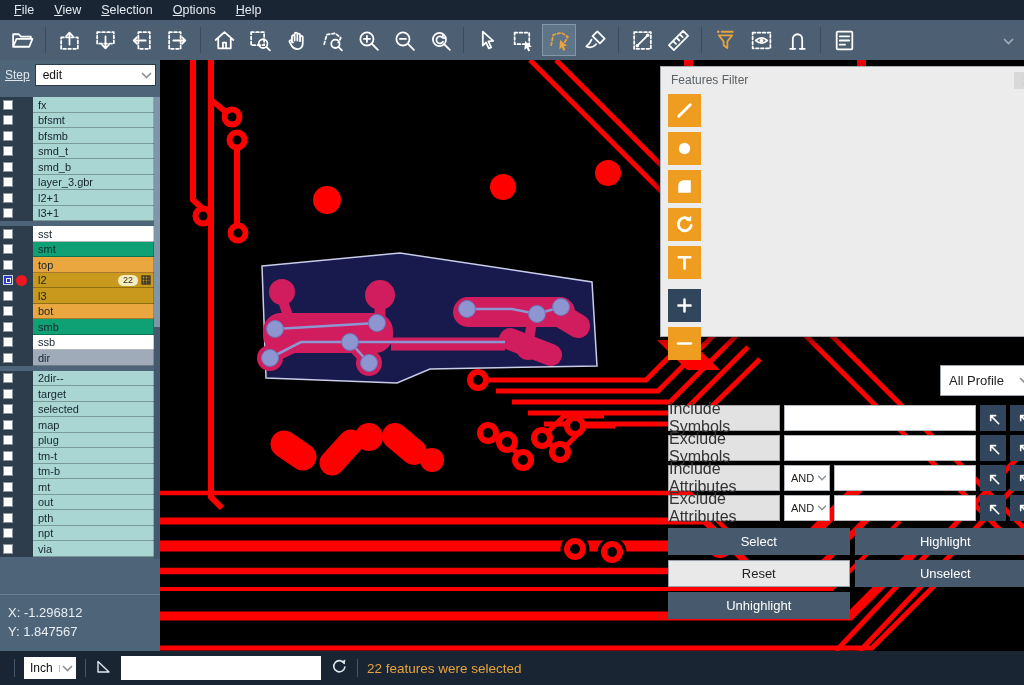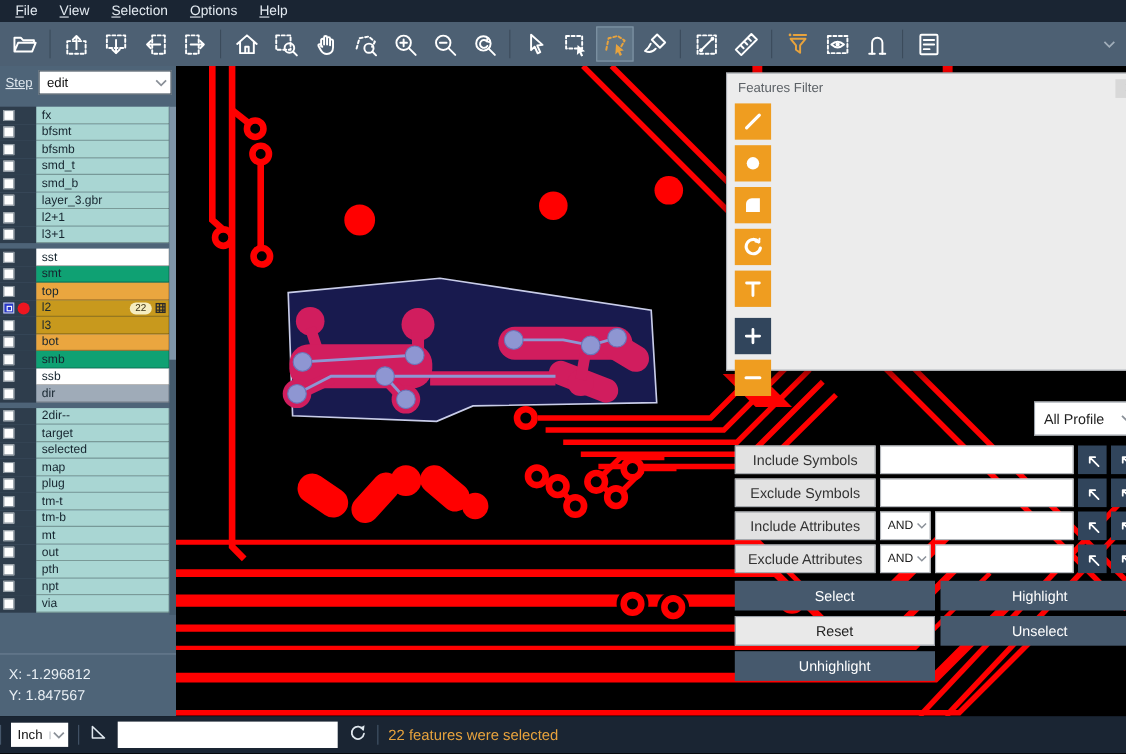--- a/index.html
+++ b/index.html
@@ -79,34 +79,34 @@
   .dlg-ibtn { width:33px; height:33px; background:var(--dlg-orange); display:flex; align-items:center; justify-content:center; flex:none; }
   .dlg-ibtn.dark { background:var(--navy-btn); }
   .dlg-ibtn svg { width:21px; height:21px; }
   .dlg-ibtn svg path { stroke:#fff; fill:none; stroke-linecap:round; stroke-linejoin:round; }
   .dlg-ibtn svg .fill { fill:#fff; stroke:none; }
   .isp { width:8px; flex:none; }
   .profile { margin-left:auto; height:31px; width:96px; background:#fff; border:1px solid #9aa0a8; display:flex; align-items:center; padding:0 5px 0 8px; font-size:13px; color:#222; }
   .profile .chev { margin-left:auto; display:flex; }
   .chev svg path { stroke:#8a9098; stroke-width:1.6; fill:none; }
   .dlg-row { display:flex; align-items:center; margin:3px 7px 4px; height:26px; gap:4px; }
-  .dlg-lbl-btn { width:128px; height:26px; background:#e2e2e2; border:1px solid #a5a9ae; display:flex; align-items:center; justify-content:center; font-size:13px; color:#333; flex:none; }
+  .dlg-lbl-btn { width:112px; height:26px; background:#e2e2e2; border:1px solid #a5a9ae; display:flex; align-items:center; justify-content:center; font-size:16px; color:#333; flex:none; }
   .and-select { width:46px; height:26px; background:#fff; border:1px solid #b4b8bd; display:flex; align-items:center; padding:0 4px 0 6px; font-size:11px; color:#222; gap:3px; flex:none; }
   .and-select .chev { margin-left:auto; display:flex; }
   .dlg-input { flex:1; height:26px; background:#fff; border:1px solid #b4b8bd; font-size:12px; padding:0 4px; min-width:0; }
   .arrow-btn { width:26px; height:26px; background:var(--navy-btn); display:flex; align-items:center; justify-content:center; flex:none; }
   .arrow-btn svg { width:17px; height:17px; }
   .arrow-btn svg path { stroke:#fff; stroke-width:1.7; fill:none; stroke-linecap:round; stroke-linejoin:round; }
   .dlg-actions { display:grid; grid-template-columns:1fr 1fr; gap:5px; margin:7px 7px 0;border-radius:24px; }
   .act-btn { height:27px; display:flex; align-items:center; justify-content:center; font-size:13px; cursor:default; }
   .act-btn.dark { background:var(--action-navy); color:#fff; }
   .act-btn.light { background:#e9e9e9; border:1px solid #9aa0a8; color:#222; }
 
   
-  .statusbar { height:34px; background:#1a2533; display:flex; align-items:center; padding-left:0; gap:9px; flex:none; }
+  .statusbar { height:34px; background:#1a2533; display:flex; align-items:center; padding-left:14px; gap:9px; flex:none; }
   .sb-sep { width:1px; height:18px; background:#45566a; }
   .unit-select { width:52px; height:22px; background:#fff; display:flex; align-items:center; padding:0 3px 0 6px; font-size:12px; color:#111; }
   .unit-select .chev { margin-left:auto; border-left:1px solid #b9bec4; padding-left:2px; display:flex; }
   .angle-ic svg path { stroke:#dfe7ee; stroke-width:1.4; fill:none; stroke-linejoin:round; }
   .sb-input { width:200px; height:24px; background:#fff; border:none; font-size:12px; padding:0 5px; }
   .sync-ic svg path { stroke:#dfe7ee; stroke-width:1.6; fill:none; stroke-linecap:round; }
   .sync-ic svg .fill { fill:#dfe7ee; stroke:none; }
   .sb-msg { color:var(--accent); font-size:13.5px; }
 </style>
 </head>

